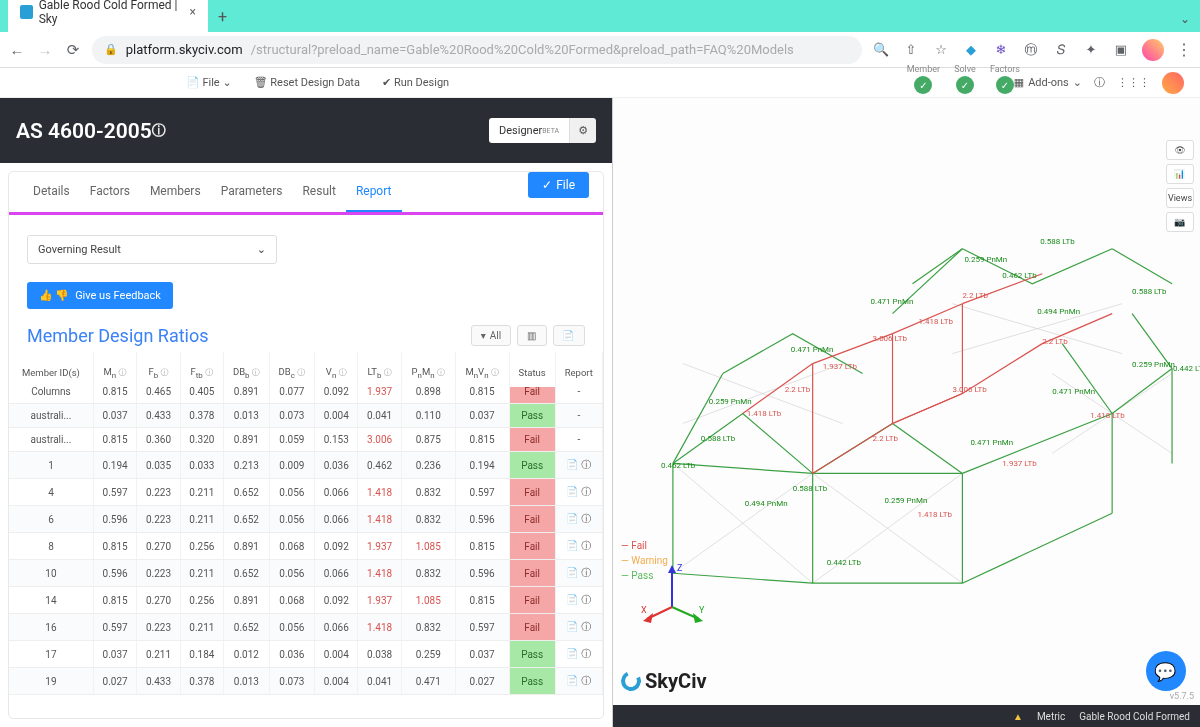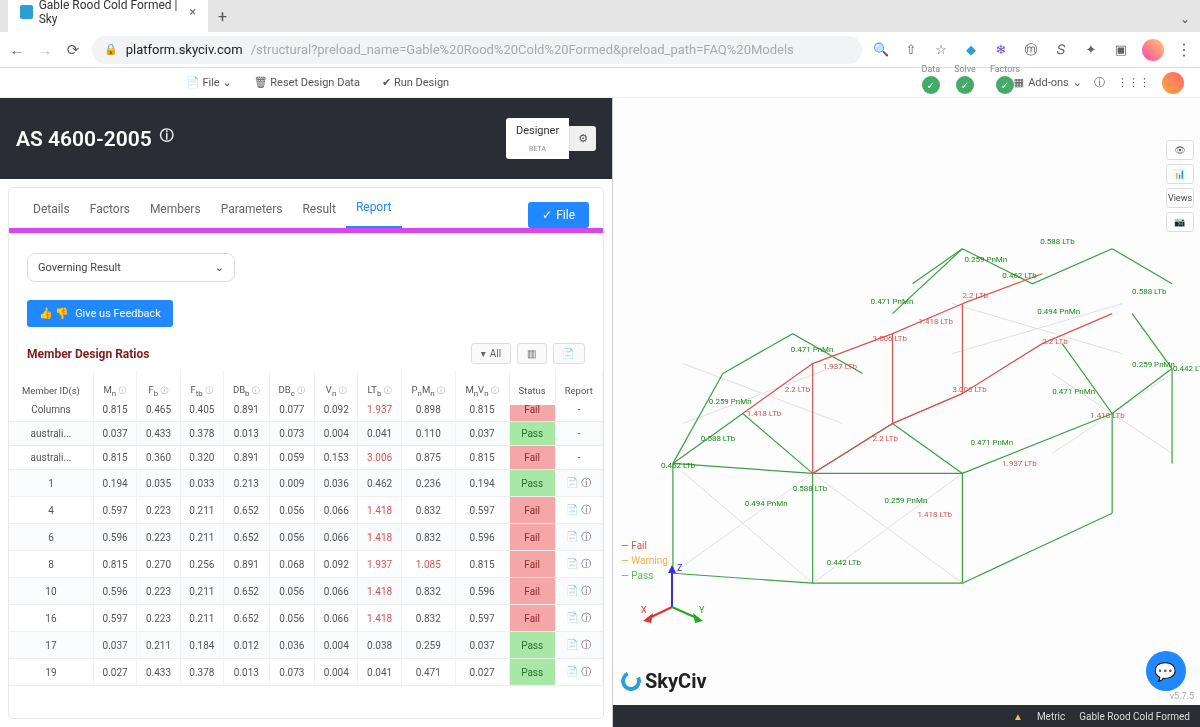--- a/index.html
+++ b/index.html
@@ -1,19 +1,19 @@
 <!DOCTYPE html>
 <html><head>
 <meta charset="utf-8">
 <style>
 * { margin: 0; padding: 0; box-sizing: border-box; font-family: -apple-system, BlinkMacSystemFont, "Segoe UI", Roboto, sans-serif; }
 body { width: 1200px; height: 727px; overflow: hidden; background: #fff; font-size: 12px; color: #333; }
 
 
-.chrome { background: #e5e5e5; }
+.chrome { background: #5eead4; }
 .chrome-tabs { height: 32px; display: flex; align-items: flex-end; padding-left: 8px; }
 .chrome-tab { background: #fff; border-radius: 8px 8px 0 0; padding: 6px 12px; display: flex; align-items: center; gap: 6px; font-size: 12px; width: 200px; }
 .chrome-tab .fav { width:14px;height:14px;background:#2a9fd6;border-radius:2px; }
 .chrome-tab .close { margin-left:auto; color:#666; }
 .chrome-plus { padding: 6px 10px; color:#555; font-size:16px; }
 .chrome-addr { background:#fff; height:36px; display:flex; align-items:center; padding:0 8px; gap:10px; border-bottom:1px solid #ddd;}
 .chrome-addr .nav-icn { color:#5f6368; width:18px; text-align:center; font-size:15px;}
 .addr-bar { flex:1; background:#f1f3f4; border-radius:18px; height:28px; display:flex; align-items:center; padding:0 12px; gap:8px; font-size:13px; color:#202124;}
 .addr-bar .lock { color:#5f6368; font-size:11px;}
 .addr-bar .path { color:#aaa; }
@@ -30,39 +30,39 @@
 .app-top .stage-icons div { display:flex; flex-direction:column; align-items:center; gap:2px;}
 .app-top .stage-circ { width:18px;height:18px;border-radius:50%;display:flex;align-items:center;justify-content:center;color:#fff;font-size:10px;}
 .app-top .right-ctrls { margin-left:auto; display:flex; align-items:center; gap:12px; color:#555;}
 .app-top .right-ctrls .addons { font-size:11px; display:flex; align-items:center; gap:4px;}
 .app-top .avatar2 { width:22px;height:22px;border-radius:50%;background:linear-gradient(45deg,#fa4,#f66);}
 
 
 .main { display:flex; height: calc(727px - 32px - 36px - 30px); }
 .panel-left { width:612px; background:#fff; display:flex; flex-direction:column; }
 .panel-dark { background:#2a2d33; color:#fff; padding:20px 16px; display:flex; align-items:center; justify-content:space-between;}
-.panel-dark h1 { font-size:21px; font-weight:600; display:flex; gap:8px;}
+.panel-dark h1 { font-size:21px; font-weight:600; display:flex; align-items:center; }
 .panel-dark .designer-btn { display:flex; align-items:center; gap:0;}
-.panel-dark .designer-btn .main-b { background:#fff; color:#333; padding:6px 10px; border-radius:3px 0 0 3px; font-size:11px; display:flex; align-items:center; gap:8px;flex-direction:column;}
+.panel-dark .designer-btn .main-b { background:#fff; color:#333; padding:6px 10px; border-radius:3px 0 0 3px; font-size:11px; display:flex; align-items:center; gap:0;}
 .panel-dark .designer-btn .beta { font-size:7px; vertical-align:super; color:#888;}
 .panel-dark .designer-btn .gear { background:#f0f0f0; color:#555; padding:6px 8px; border-radius:0 3px 3px 0; font-size:11px; border-left:1px solid #ddd;}
 
 .panel-body { padding:8px; flex:1; overflow:hidden; display:flex; flex-direction:column;}
 .card { background:#fff; border:1px solid #e8e8e8; border-radius:5px; flex:1; display:flex; flex-direction:column; overflow:hidden;}
-.tabs-row { display:flex; align-items:flex-end; border-bottom:5px solid #d946ef; padding:0 14px;}
+.tabs-row { display:flex; align-items:flex-start; border-bottom:3px solid #d946ef; padding:0 14px;}
 .tabs-row .tab { padding:12px 10px; font-size:12px; color:#666; cursor:pointer;}
 .tabs-row .tab.active { color:#2188ff; border-bottom:2px solid #2188ff;}
 .tabs-row .check-btn { margin-left:auto; background:#2188ff; color:#fff; padding:6px 14px; border-radius:3px; font-size:12px; display:flex; align-items:center; gap:4px;}
 
 .filter-row { padding:14px 18px 8px; font-size:11px; color:#666;}
-.filter-row .sel { margin-top:6px; border:1px solid #ddd; border-radius:8px; padding:7px 10px; width:208px; display:flex; justify-content:space-between; align-items:center; color:#444;}
+.filter-row .sel { margin-top:6px; border:1px solid #ddd; border-radius:3px; padding:7px 10px; width:250px; display:flex; justify-content:space-between; align-items:center; color:#444;}
 .feedback-btn { margin:10px 18px; background:#2188ff; color:#fff; padding:7px 12px; border-radius:3px; font-size:11px; display:inline-flex; align-items:center; gap:6px; width:fit-content;}
 
 .table-header-row { padding:6px 18px; display:flex; align-items:center; justify-content:space-between;}
-.table-header-row h2 { font-size:12px; font-weight:700; color:#7f1d1d;}
+.table-header-row h2 { font-size:18px; font-weight:400; color:#3b82f6;}
 .table-tools { display:flex; gap:6px;}
 .table-tools .tool { border:1px solid #ddd; border-radius:3px; padding:4px 9px; font-size:10px; color:#666; display:flex; align-items:center; gap:4px; background:#fafafa;}
 
 .tbl-wrap { flex:1; overflow-y:auto; overflow-x:hidden;}
 .tbl { width:100%; border-collapse:collapse; font-size:10px; color:#555;}
 .tbl th, .tbl td { padding:6px 4px; text-align:center; border-bottom:1px solid #eee; border-right:1px solid #f2f2f2;}
 .tbl th { font-weight:400; font-size:9.5px; position:sticky; top:8px; background:#fff; line-height:1.3;}
 .tbl th .info-i { color:#aaa; font-size:8px;}
 .tbl tr:nth-child(even) td { background:#fafbfc;}
 .status-pass { background:#a7e8a7 !important; color:#2a6e2a;}
@@ -130,21 +130,21 @@
 </div>
 
 <div class="app-top">
   <div class="file-menu" id="file-menu">
       <span>📄 File ⌄</span>
       <span>🗑 Reset Design Data</span>
       <span>✔ Run Design</span>
     </div>
   <div class="stage-icons" id="stage-icons">
       <div>
-        <span>Data</span>
+        <span>Member</span>
         <span class="stage-circ" style="background:#4a6">✓</span>
       </div>
       <div>
         <span>Solve</span>
         <span class="stage-circ" style="background:#4a6">✓</span>
       </div>
       <div>
         <span>Factors</span>
         <span class="stage-circ" style="background:#4a6">✓</span>
       </div>
@@ -319,20 +319,34 @@
                   <td>10</td>
                   <td>0.596</td>
                   <td>0.223</td>
                   <td>0.211</td>
                   <td>0.652</td>
                   <td>0.056</td>
                   <td>0.066</td>
                   <td class="val-red">1.418</td>
                   <td>0.832</td>
                   <td>0.596</td>
+                  <td class="status-fail">Fail</td>
+                  <td><span class="report-icn">📄 ⓘ</span></td>
+                </tr>
+                <tr>
+                  <td>14</td>
+                  <td>0.815</td>
+                  <td>0.270</td>
+                  <td>0.256</td>
+                  <td>0.891</td>
+                  <td>0.068</td>
+                  <td>0.092</td>
+                  <td class="val-red">1.937</td>
+                  <td class="val-red">1.085</td>
+                  <td>0.815</td>
                   <td class="status-fail">Fail</td>
                   <td><span class="report-icn">📄 ⓘ</span></td>
                 </tr>
                 <tr>
                   <td>16</td>
                   <td>0.597</td>
                   <td>0.223</td>
                   <td>0.211</td>
                   <td>0.652</td>
                   <td>0.056</td>

